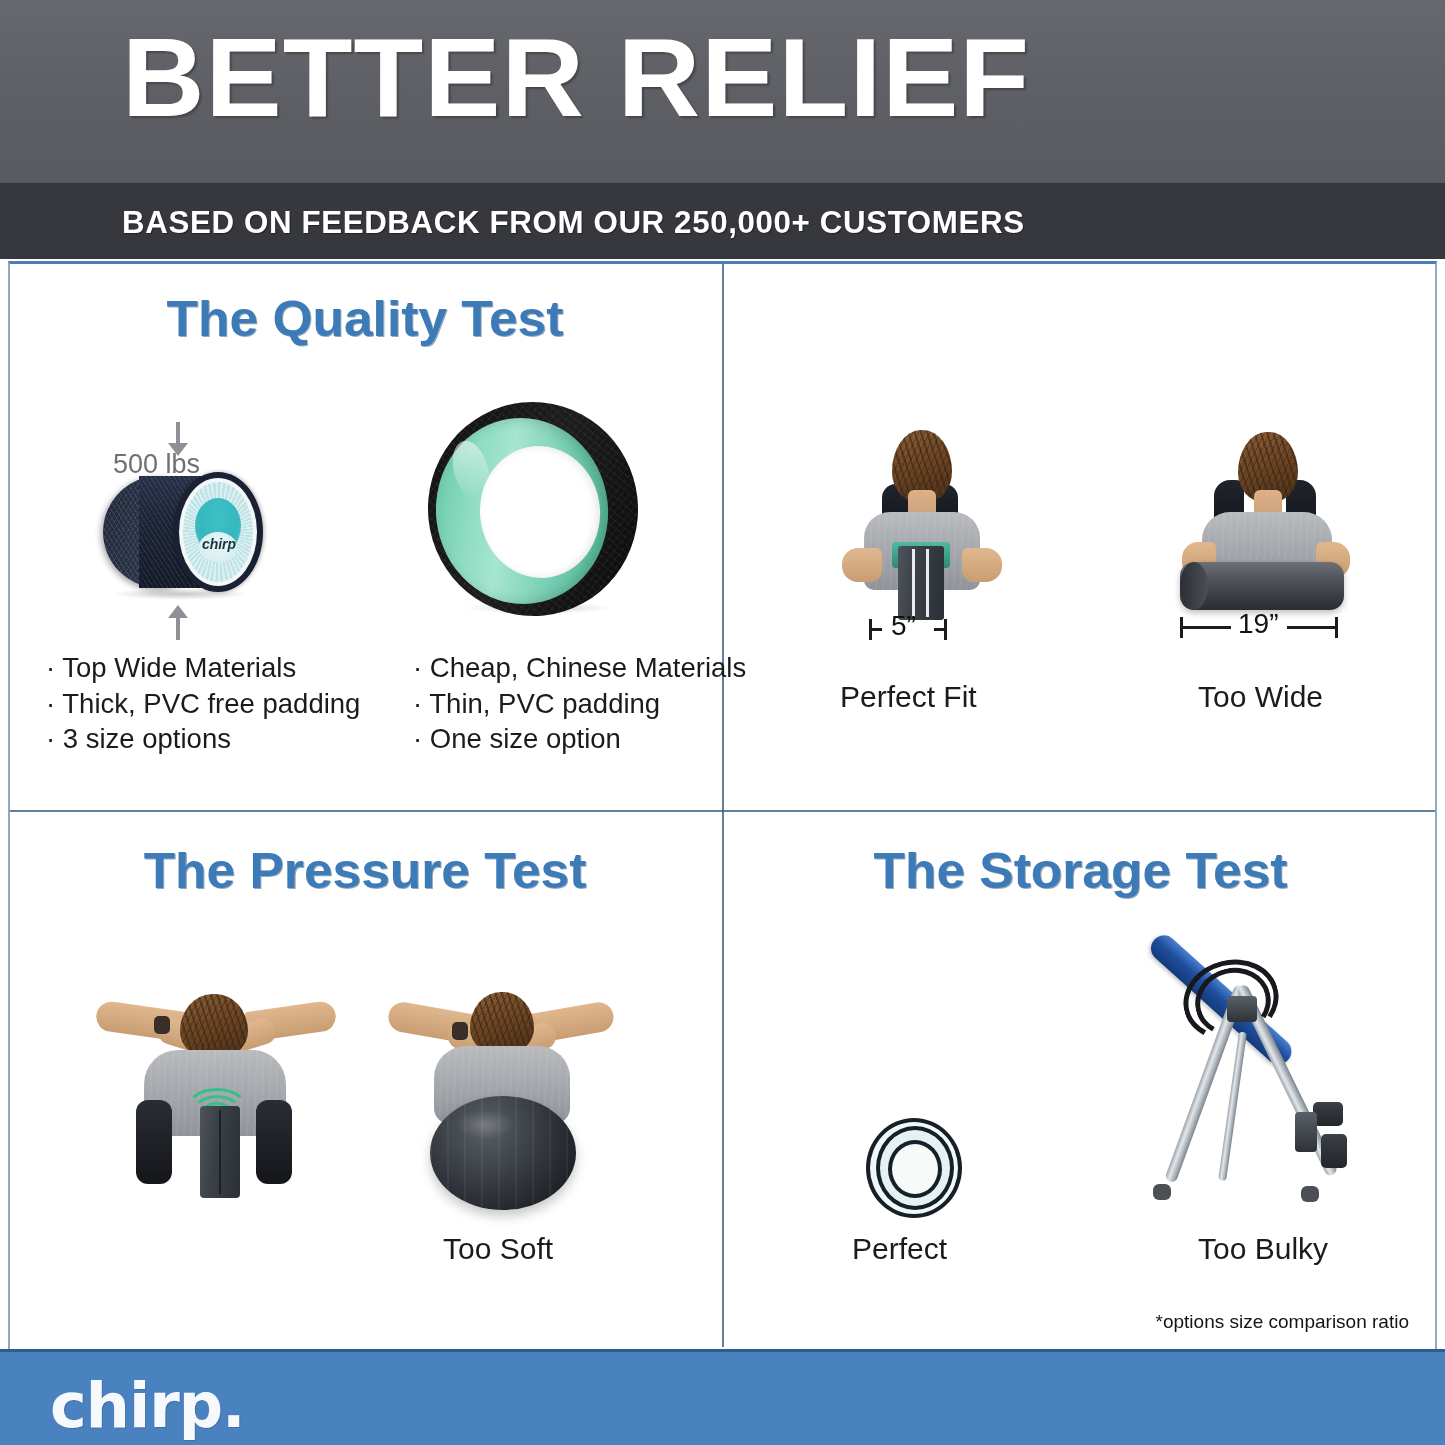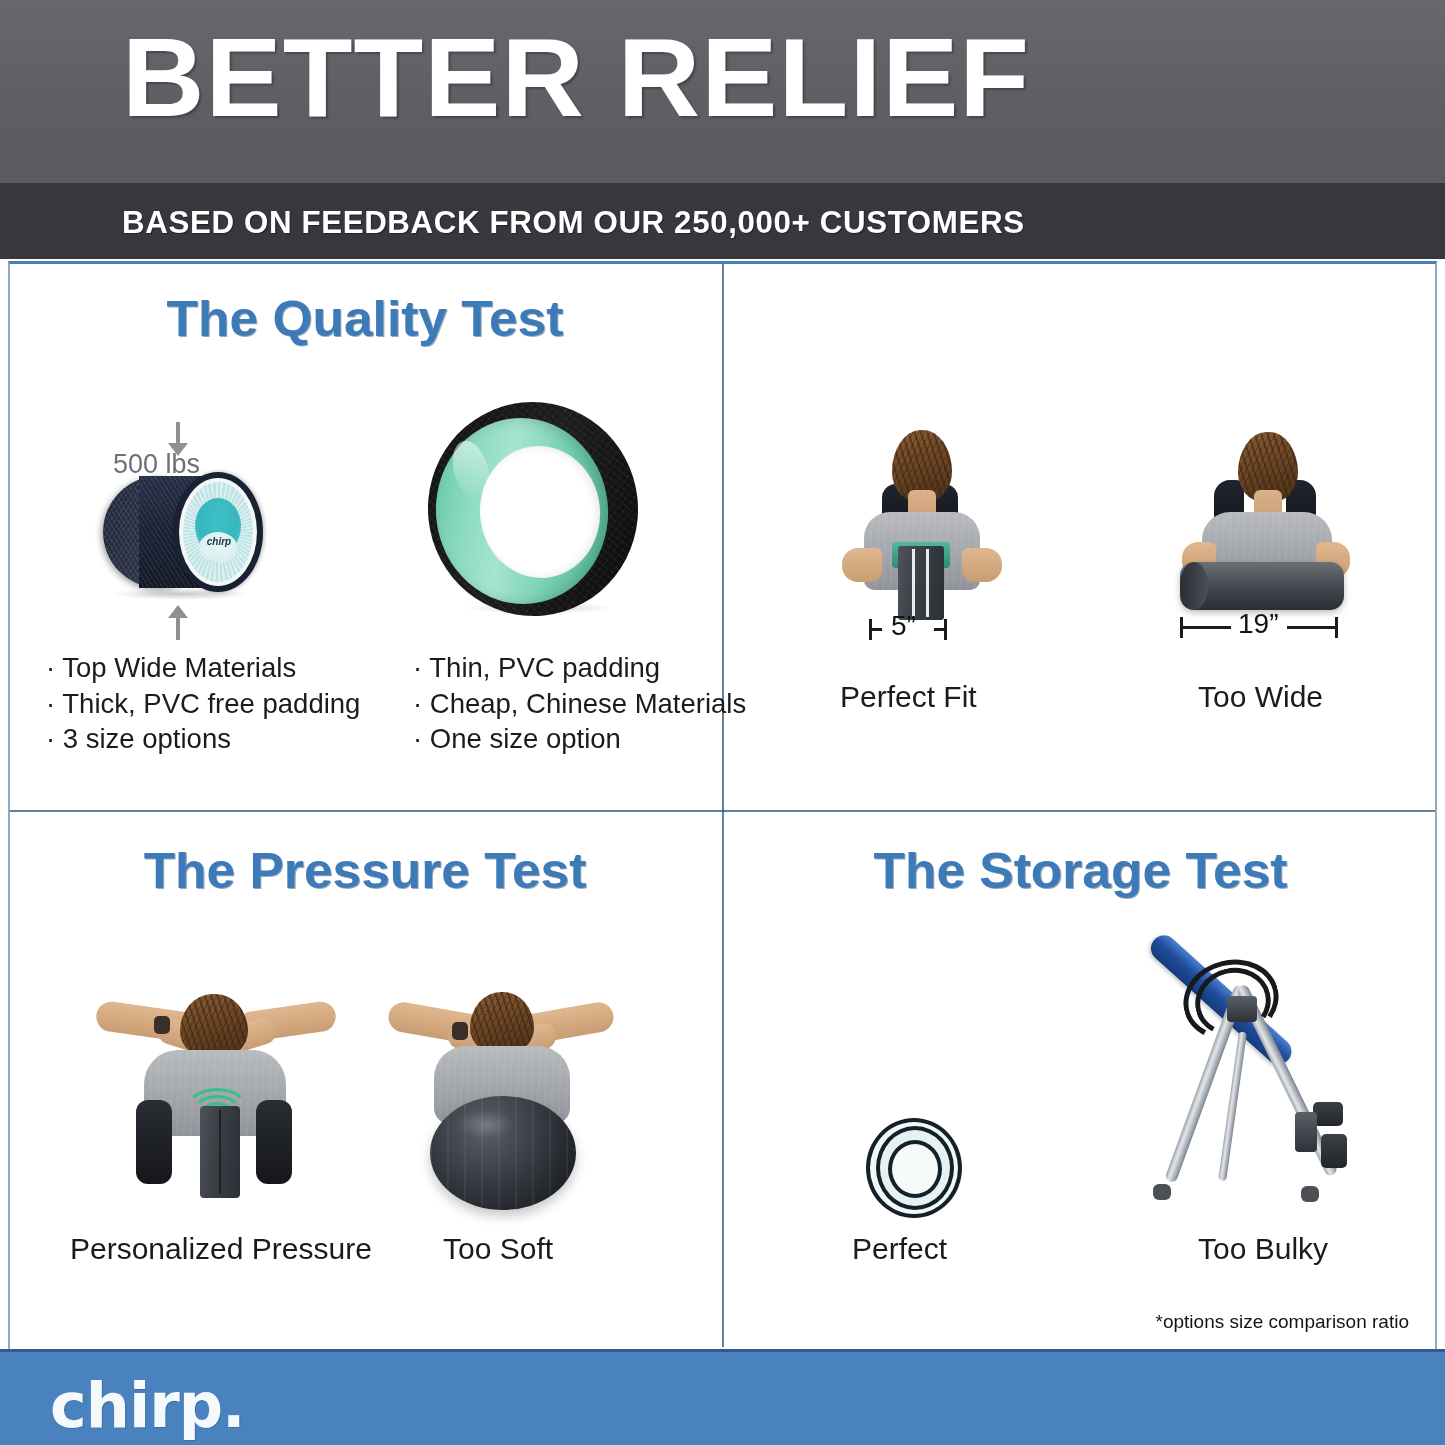--- a/index.html
+++ b/index.html
@@ -66,21 +66,21 @@
   .cw-white{position:absolute;left:76px;top:8px;width:78px;height:108px;border-radius:50%;background:#f4f7f8;}
   .cw-cap{position:absolute;left:80px;top:12px;width:70px;height:100px;border-radius:50%;
     background:
       repeating-conic-gradient(from 0deg at 50% 50%, #bfe2e4 0deg 3deg, #d9eff0 3deg 6deg),
       #cfe9ea;}
   .cw-core{position:absolute;left:92px;top:28px;width:46px;height:56px;border-radius:50%;
     background:radial-gradient(ellipse at 50% 35%,#3fc0c6 0%,#36b6bd 60%,#5cc9cd 100%);}
   .cw-logo{position:absolute;left:96px;top:62px;width:38px;height:30px;border-radius:50%;
     background:radial-gradient(circle at 50% 40%,#e8f6f7 0%,#d4ecee 100%);}
   .cw-logo-txt{position:absolute;left:96px;top:66px;width:40px;text-align:center;
-    font-size:10px;font-weight:bold;color:#16343c;font-style:italic;
+    font-size:14px;font-weight:bold;color:#16343c;font-style:italic;
     font-family:"Liberation Sans",sans-serif;}
   .cw-shadow{position:absolute;left:8px;top:118px;width:140px;height:12px;border-radius:50%;
     background:radial-gradient(ellipse,rgba(0,0,0,.22),rgba(0,0,0,0) 70%);}
 
   .arr{position:absolute;width:4px;background:#8e9095;}
   .arr-head{position:absolute;width:0;height:0;border-left:10px solid transparent;
     border-right:10px solid transparent;}
   .lbl-500{position:absolute;left:113px;top:449px;font-size:27px;color:#6e7075;
     font-family:"Liberation Sans","DejaVu Sans",sans-serif;}
 
@@ -223,22 +223,22 @@
     <div class="yw-hole"></div>
     <div class="yw-glow"></div>
   </div>
 
   <div class="bullets" style="left:46px;top:652px;">
     <div>· Top Wide Materials</div>
     <div>· Thick, PVC free padding</div>
     <div>· 3 size options</div>
   </div>
   <div class="bullets" style="left:413px;top:652px;">
+    <div>· Cheap, Chinese Materials</div>
     <div>· Thin, PVC padding</div>
-    <div>· Cheap, Chinese Materials</div>
     <div>· One size option</div>
   </div>
 
 
   <div class="person" style="left:836px;top:424px;width:170px;height:200px;">
     <div class="p-pillow" style="left:46px;top:60px;width:26px;height:54px;border-radius:14px 6px 10px 10px;"></div>
     <div class="p-pillow" style="left:96px;top:60px;width:26px;height:54px;border-radius:6px 14px 10px 10px;"></div>
     <div class="p-hair" style="left:56px;top:6px;width:60px;height:72px;"></div>
     <div class="p-neck" style="left:72px;top:66px;width:28px;height:32px;"></div>
     <div class="p-shirt" style="left:28px;top:88px;width:116px;height:78px;border-radius:26px 26px 10px 10px;"></div>
@@ -296,21 +296,20 @@
     <div style="position:absolute;left:160px;top:112px;width:36px;height:84px;border-radius:12px;background:linear-gradient(180deg,#2a2d33,#14161a);"></div>
     <div class="arcs" style="left:88px;top:100px;width:64px;height:36px;">
       <div class="arc" style="left:0;top:0;width:60px;height:42px;"></div>
       <div class="arc" style="left:7px;top:7px;width:46px;height:34px;"></div>
       <div class="arc" style="left:14px;top:14px;width:32px;height:26px;"></div>
     </div>
     <div class="nw" style="left:104px;top:118px;width:40px;height:92px;border-radius:4px;">
       <div class="nw-line" style="left:19px;top:4px;height:84px;background:#1d2126;width:2px;"></div>
     </div>
   </div>
-  <div class="cap" style="left:70px;top:1232px;">Personalized Pressure</div>
 
   <div class="person" style="left:388px;top:984px;width:226px;height:226px;">
     <div class="p-arm" style="left:0px;top:24px;width:96px;height:30px;border-radius:20px 8px 8px 20px;transform:rotate(10deg);"></div>
     <div class="p-arm" style="left:130px;top:24px;width:96px;height:30px;border-radius:8px 20px 20px 8px;transform:rotate(-10deg);"></div>
     <div class="p-arm" style="left:60px;top:42px;width:50px;height:26px;border-radius:12px;transform:rotate(14deg);"></div>
     <div class="p-arm" style="left:118px;top:42px;width:50px;height:26px;border-radius:12px;transform:rotate(-14deg);"></div>
     <div style="position:absolute;left:64px;top:38px;width:16px;height:18px;border-radius:5px;background:#3a2e28;"></div>
     <div class="p-hair" style="left:82px;top:8px;width:64px;height:62px;"></div>
     <div class="p-shirt" style="left:46px;top:62px;width:136px;height:78px;border-radius:32px 32px 16px 16px;"></div>
     <div class="ball" style="left:42px;top:112px;width:146px;height:114px;">

